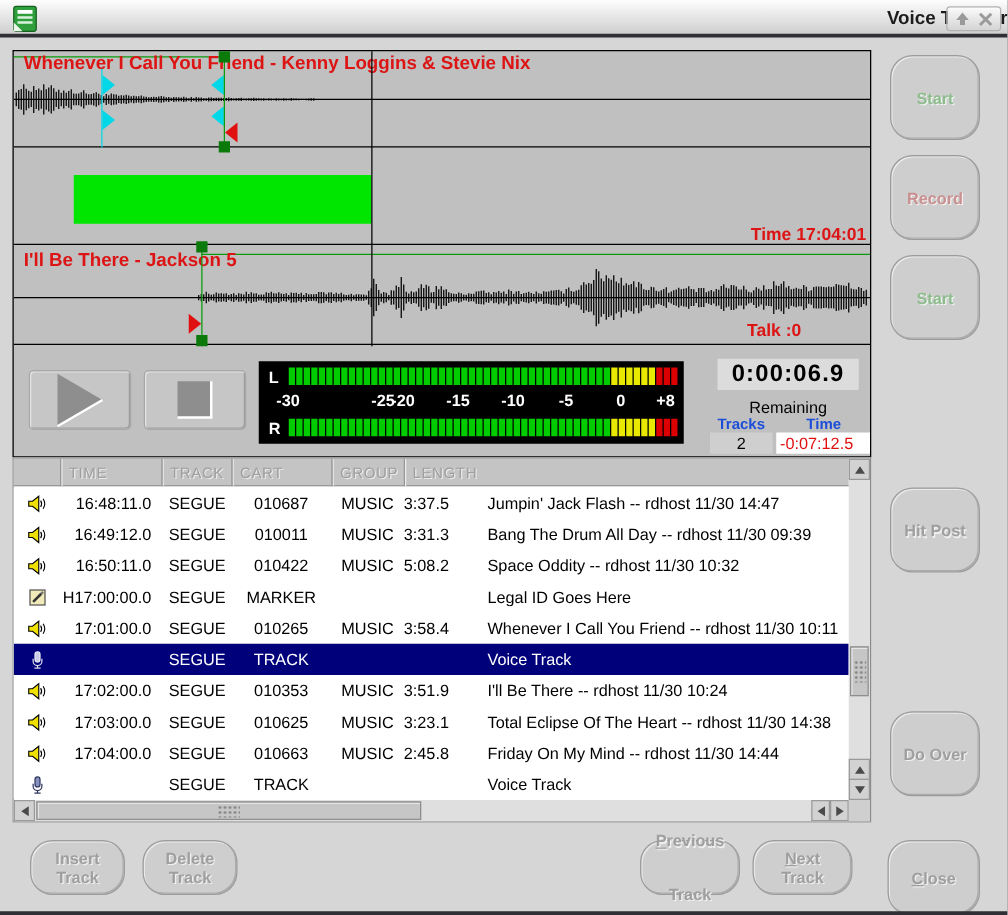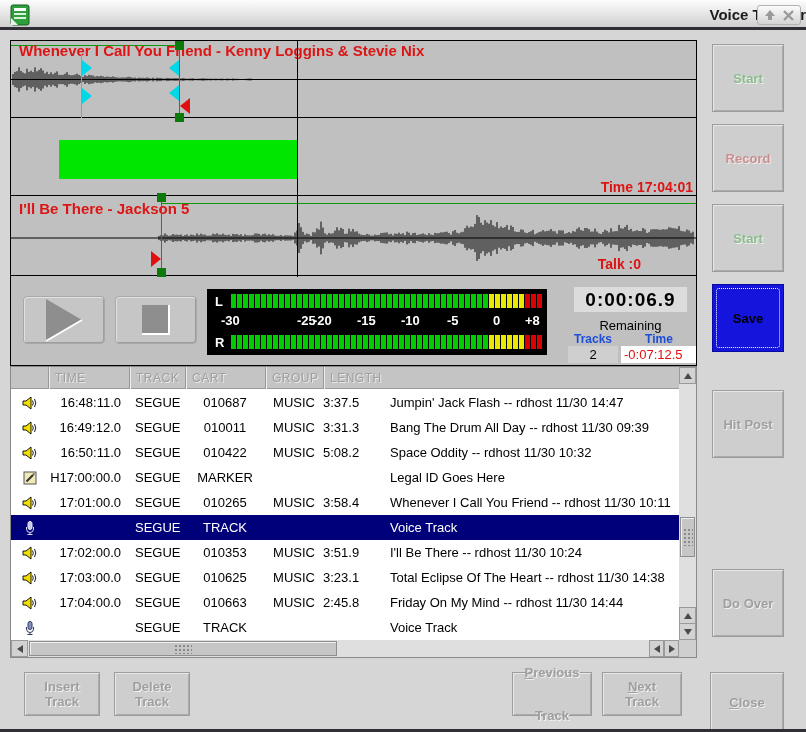--- a/index.html
+++ b/index.html
@@ -82,21 +82,21 @@
   .vtrough { position:absolute; left:668px; top:0; width:17px; height:273px; background:#dfdfdf; }
   .htrough { position:absolute; left:0; top:273px; width:668px; height:17px; background:#dfdfdf; }
   .corner { position:absolute; left:668px; top:273px; width:17px; height:17px; background:#cfcfcf; }
   .handle { position:absolute; background:#c6c6c6; border:1px solid #8e8e8e;
             box-shadow:inset 1px 1px 0 #efefef; display:flex; align-items:center; justify-content:center; }
   .grip { background-image:radial-gradient(circle, #8a8a8a 1px, rgba(0,0,0,0) 1.2px);
           background-size:4px 4px; }
   .grip-h { width:18px; height:10px; }
   .grip-v { width:10px; height:18px; }
   
-  .pbtn { position:absolute; background:#cecece; border:1px solid #9c9c9c; border-radius:0;
+  .pbtn { position:absolute; background:#cecece; border:1px solid #9c9c9c; border-radius:18px;
           box-shadow:inset 1px 1px 0 #e8e8e8, inset -1px -1px 0 #ababab;
           display:flex; flex-direction:column; align-items:center; justify-content:center;
           font-size:13px; font-weight:bold; text-align:center; cursor:default; }
   .side { left:712px; width:72px; height:68px; }
   .txt-dis { color:#9f9f9f; text-shadow:1px 1px 0 #f0f0f0; }
   .txt-green { color:#8fbc8f; text-shadow:1px 1px 0 #eef6ee; }
   .txt-red { color:#c89090; text-shadow:1px 1px 0 #f6eeee; }
   .save { background:#1414dd; border:1px solid #0a0aa0; box-shadow:none; color:#000; }
   .save .focusdots { position:absolute; inset:3px; border:1px dotted #fff; border-radius:3px; }
   .bl1 { display:block; }
@@ -517,24 +517,20 @@
 
   <div class="pbtn side txt-green" style="top:44px;">
     <span>Start</span>
   </div>
   <div class="pbtn side txt-red" style="top:124px;">
     <span>Record</span>
   </div>
   <div class="pbtn side txt-green" style="top:204px;">
     <span>Start</span>
   </div>
-  <div class="pbtn side save" style="top:284px;">
-    <div class="focusdots"></div>
-    <span>Save</span>
-  </div>
   <div class="pbtn side txt-dis" style="top:390px;">
     <span>Hit Post</span>
   </div>
   <div class="pbtn side txt-dis" style="top:569px;">
     <span>Do Over</span>
   </div>
 
   <div class="pbtn botbar txt-dis" style="left:24px;top:672px;width:76px;height:44px;">
     <span class="bl1">Insert</span>
     <span class="bl1">Track</span>

